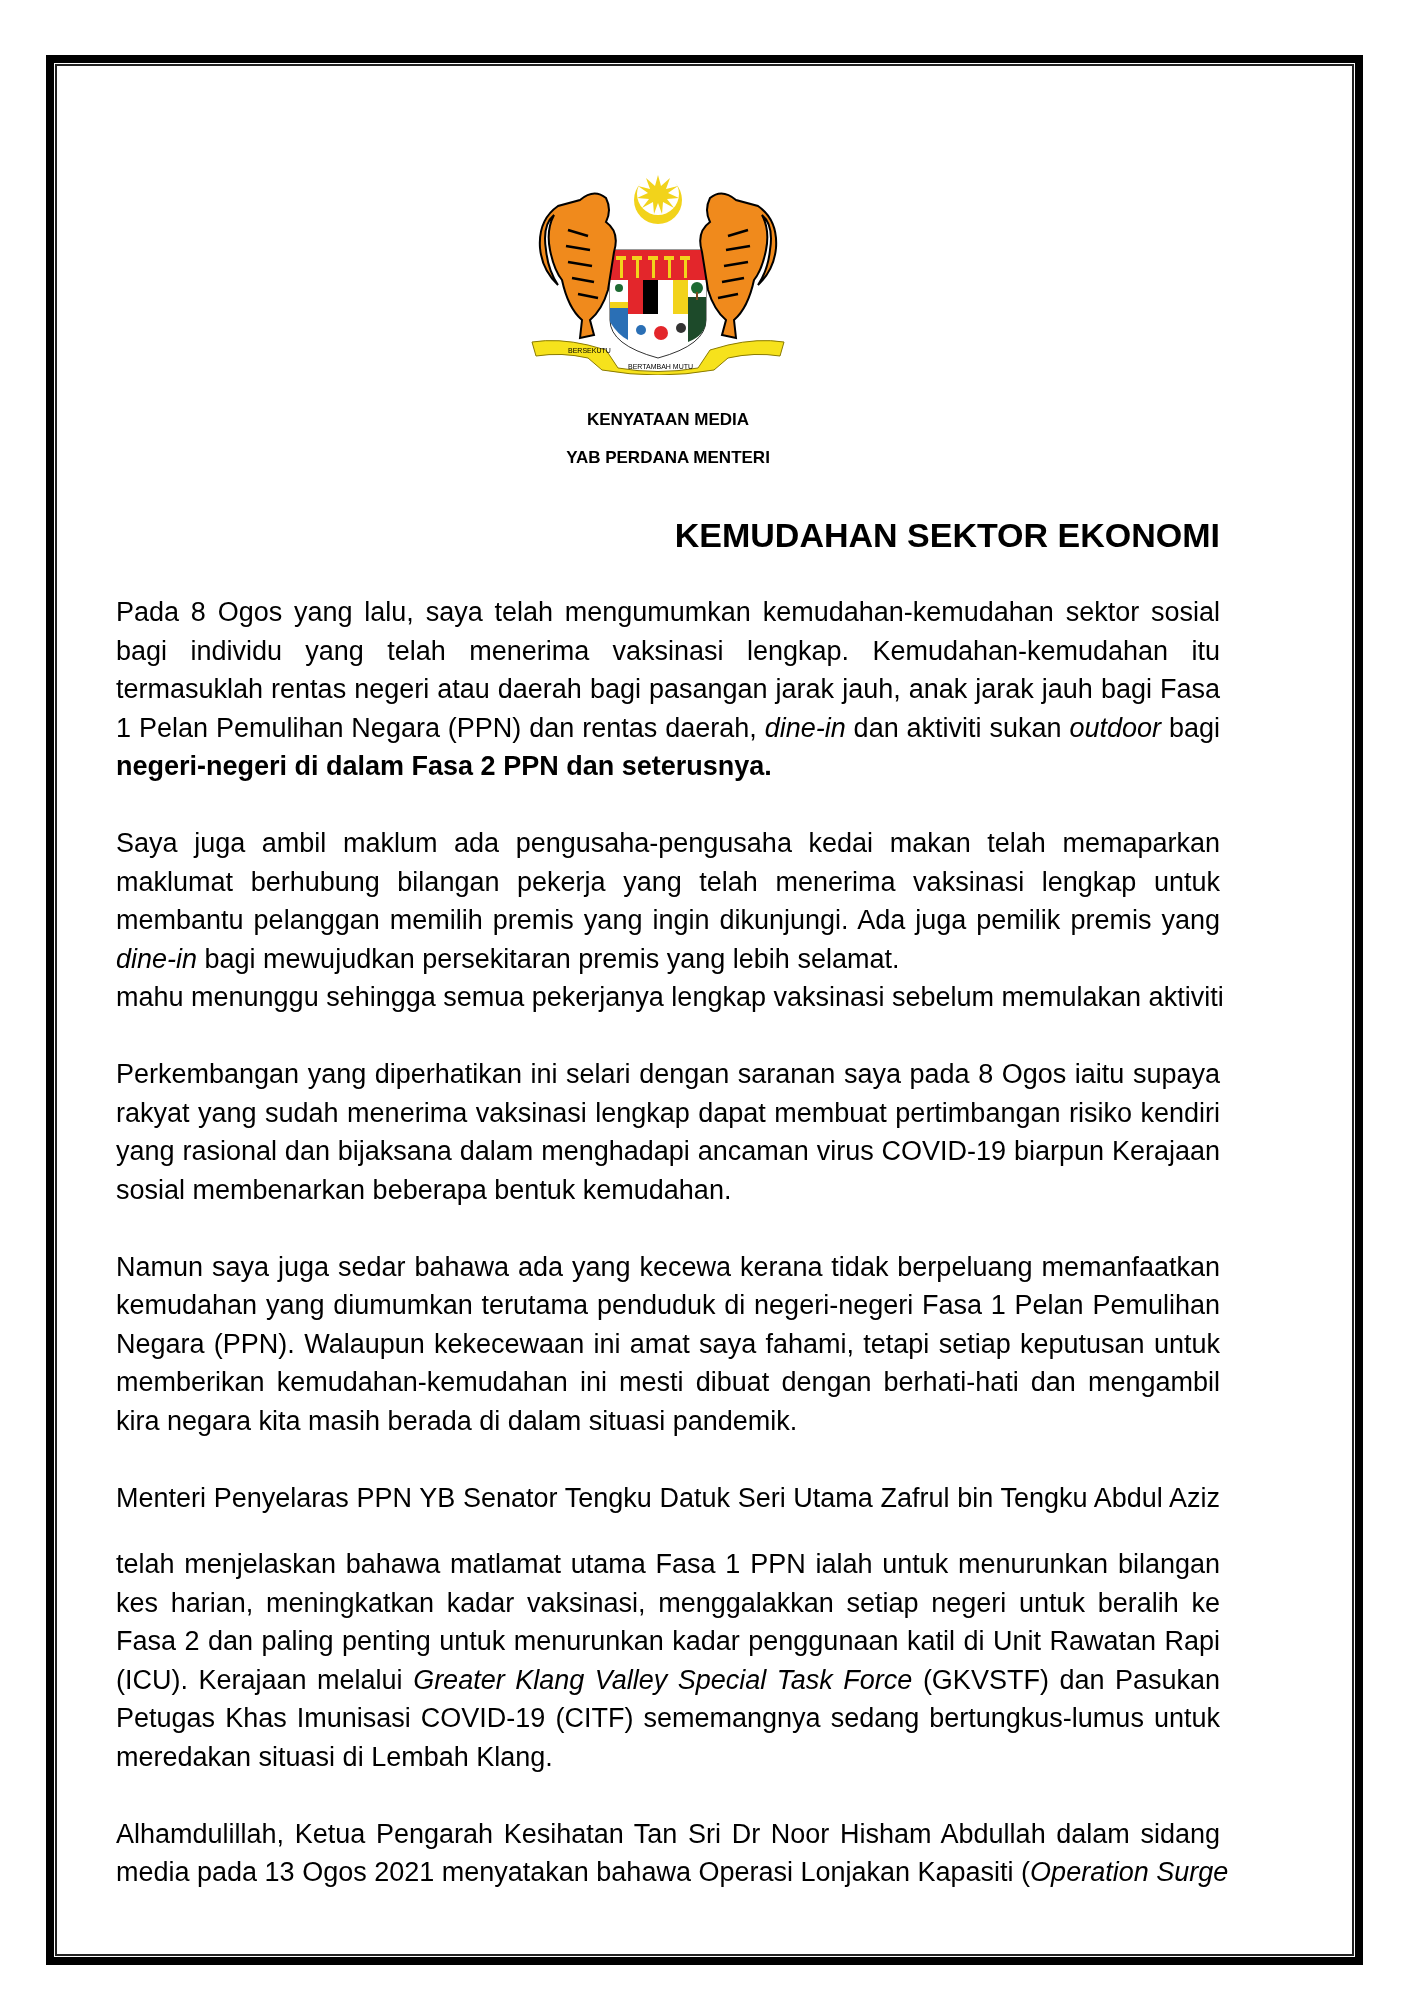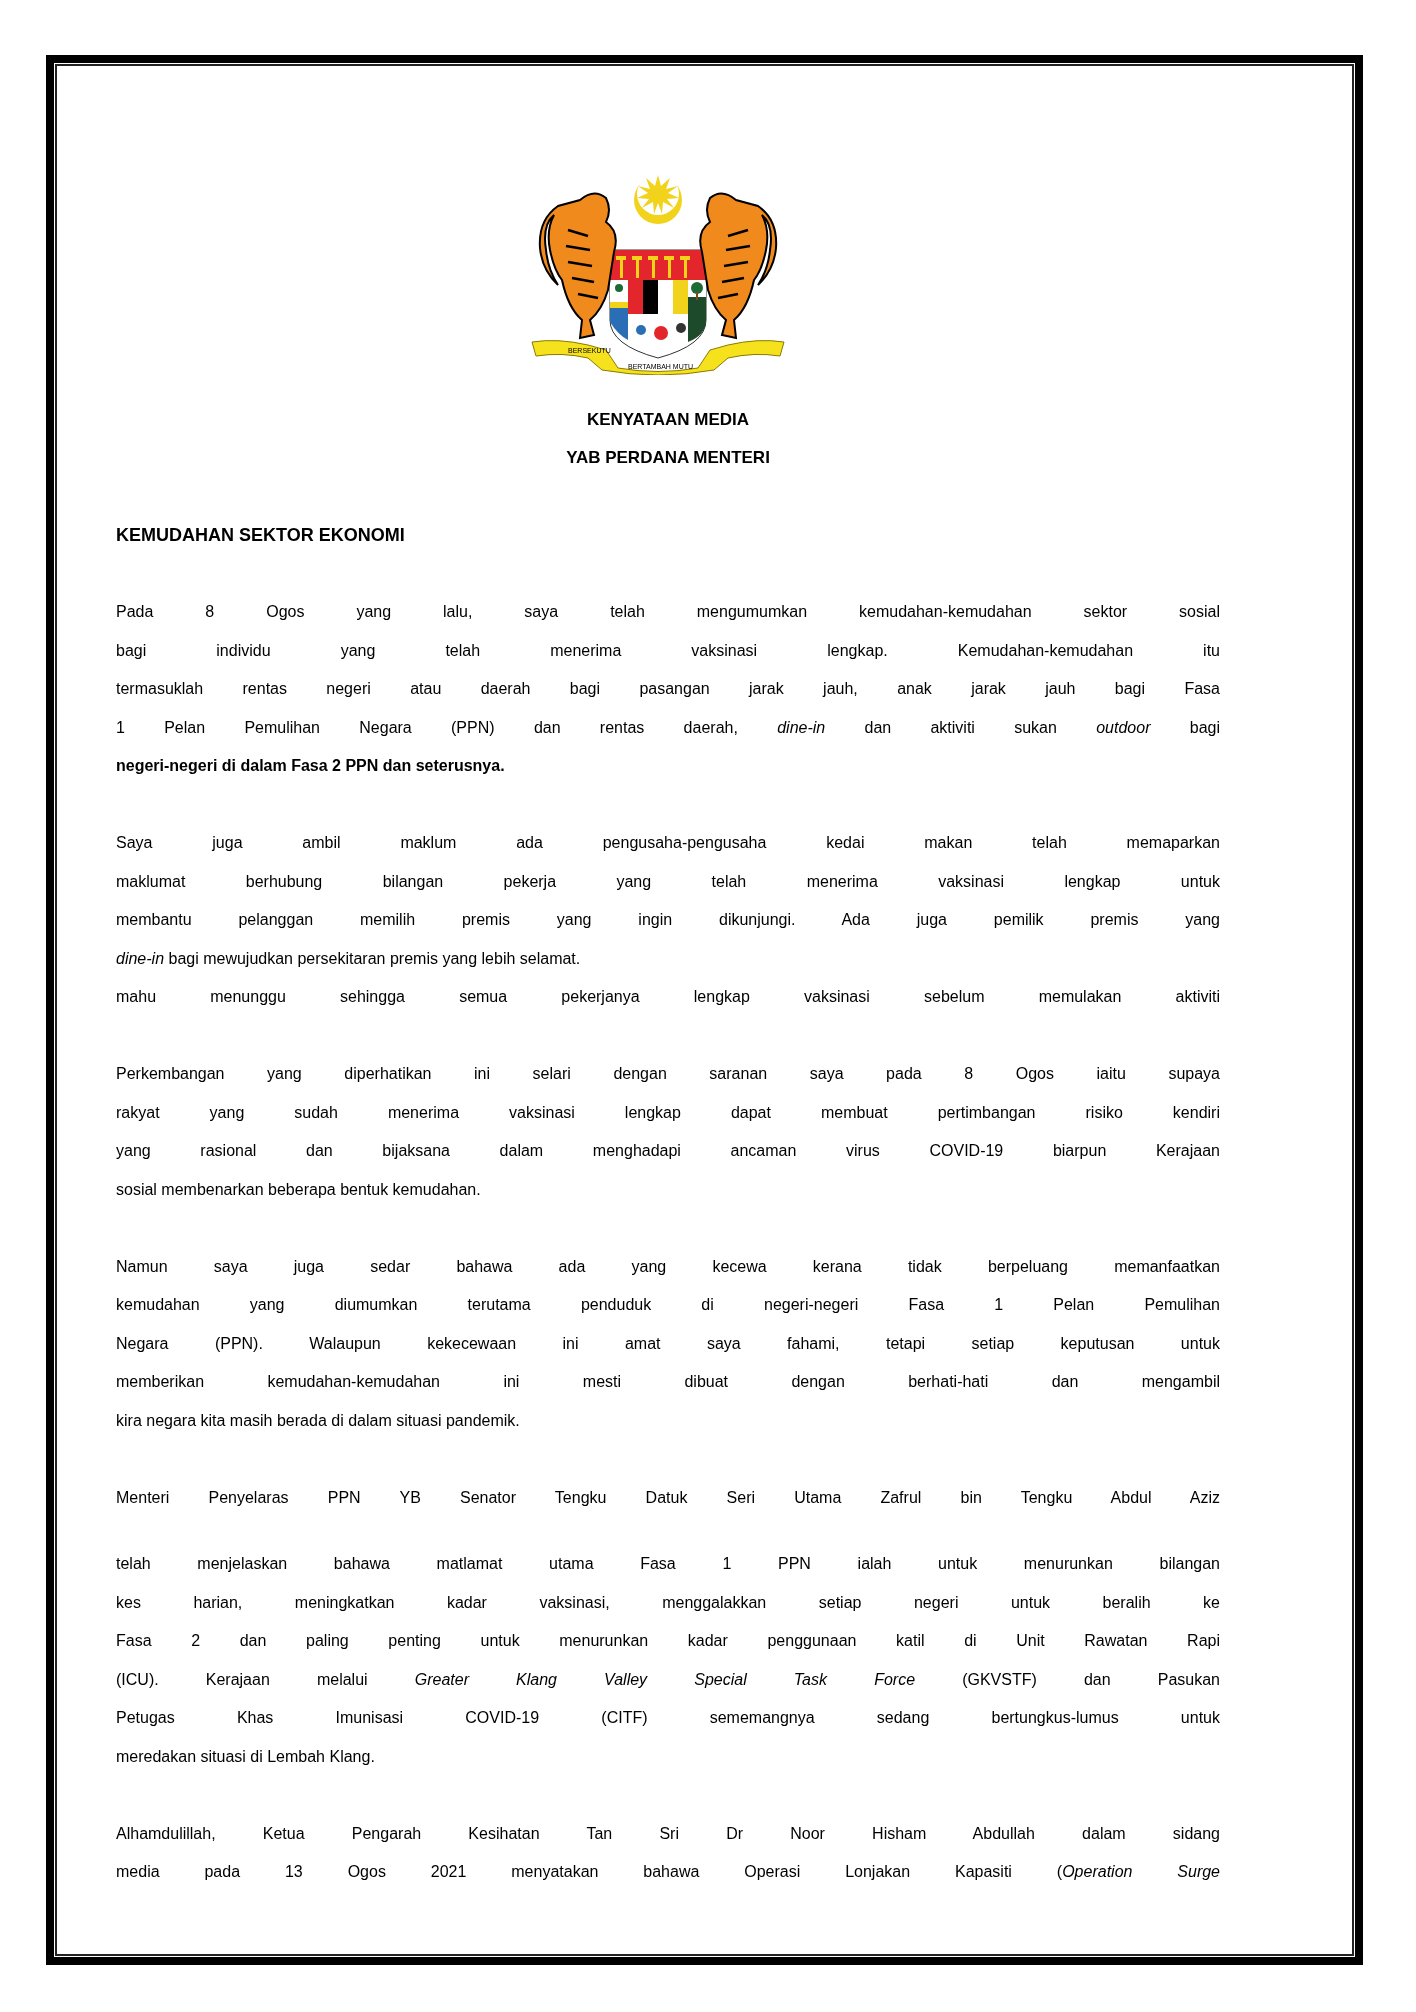--- a/index.html
+++ b/index.html
@@ -6,23 +6,23 @@
   body { width: 1416px; height: 2012px; position: relative; overflow: hidden;
          font-family: "Liberation Sans", "DejaVu Sans", sans-serif; color: #000; }
   .frame-outer { position: absolute; left: 46px; top: 55px; width: 1317px; height: 1910px;
                  border: 8px solid #000; box-sizing: border-box; }
   .frame-inner { position: absolute; left: 55px; top: 64px; width: 1299px; height: 1892px;
                  border: 2px solid #222; box-sizing: border-box; }
   .emblem { position: absolute; left: 528px; top: 170px; width: 260px; height: 205px; }
   .title { position: absolute; left: 116px; width: 1104px; text-align: center;
            font-weight: bold; font-size: 17px; line-height: 38px; }
   .title.t1 { top: 401px; }
-  .subtitle { position: absolute; left: 116px; width: 1104px; top: 516px; text-align: left;
-              font-weight: bold; font-size: 18px; line-height: 38px; }
-  .body { position: absolute; left: 116px; top: 593px; width: 1104px; font-size: 16px; }
+  .subtitle { position: absolute; left: 116px; width: 1104px; top: 516px; text-align: right;
+              font-weight: bold; font-size: 34px; line-height: 38px; }
+  .body { position: absolute; left: 116px; top: 593px; width: 1104px; font-size: 27px; }
   .para { margin: 0 0 38.5px 0; }
   .line { display: block; height: 38.5px; line-height: 38.5px; text-align: justify;
           text-align-last: justify; white-space: nowrap; overflow: visible; }
   .line.last { text-align-last: left; }
   i, em { font-style: italic; }
 </style>
 </head>
 <body>
 
 <div class="frame-outer"></div>

